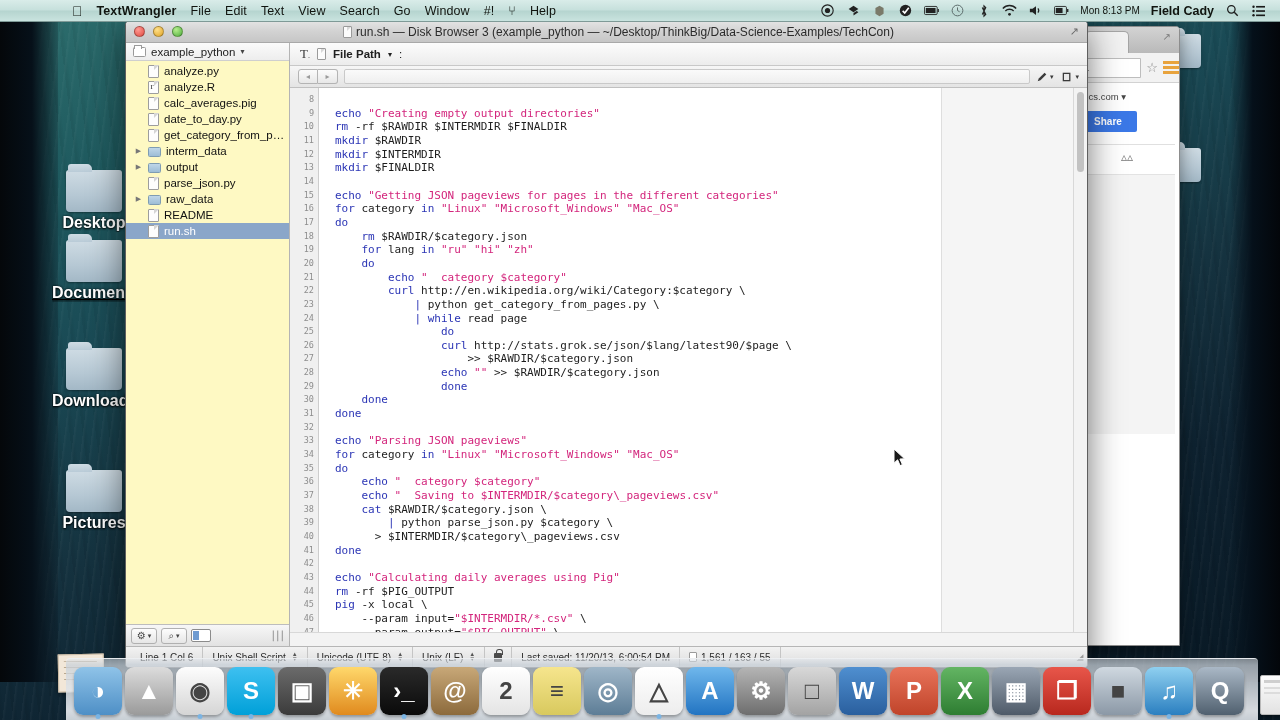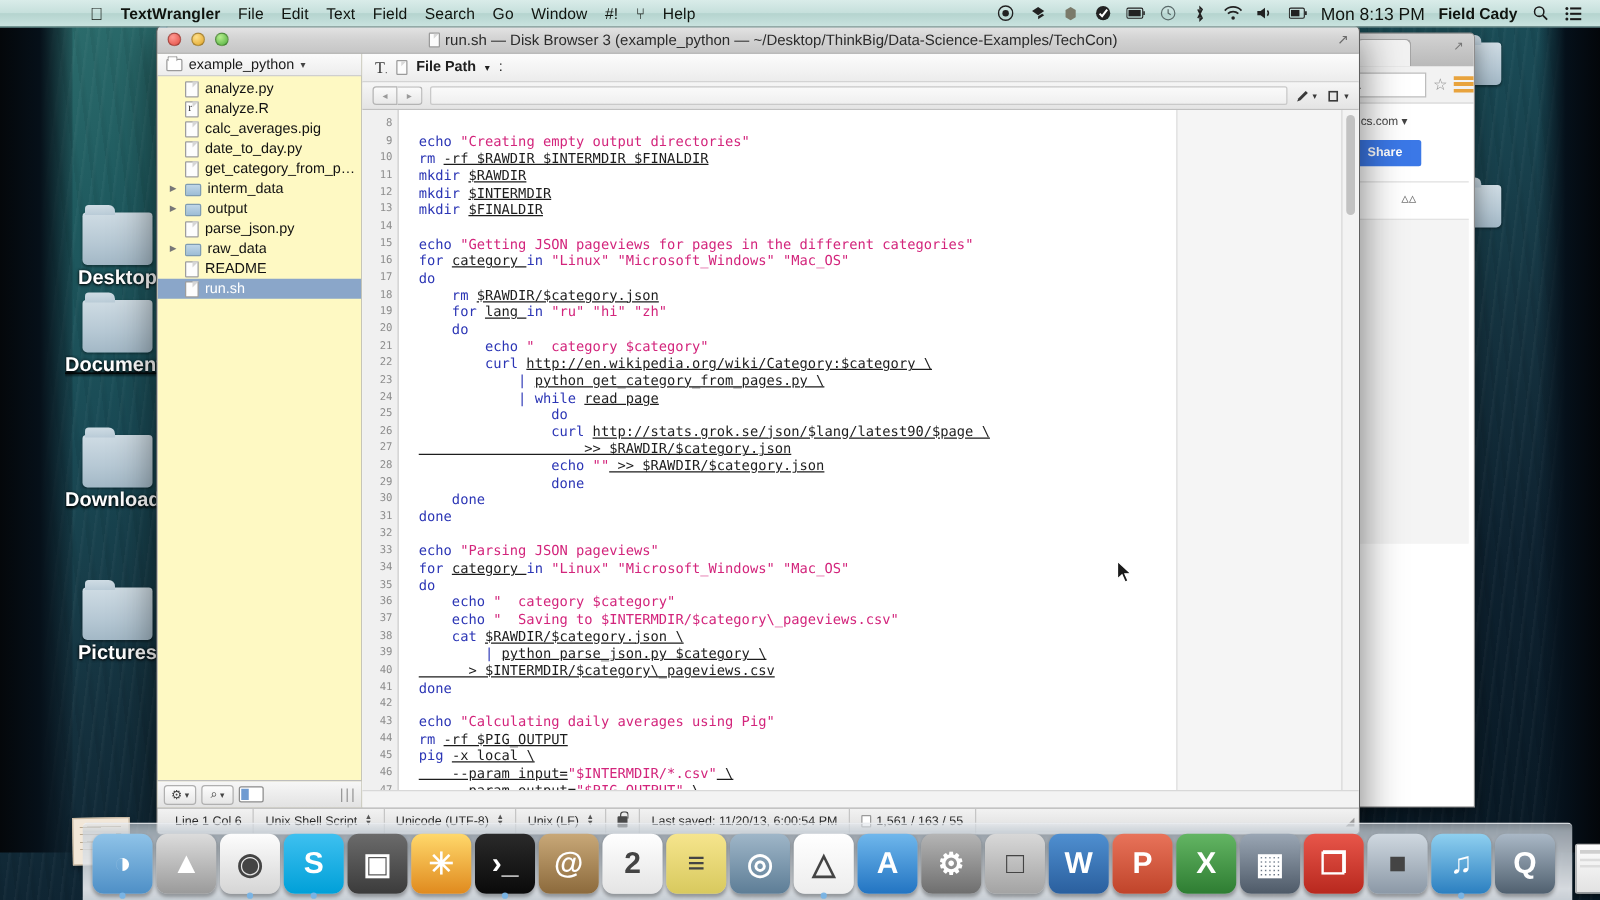--- a/index.html
+++ b/index.html
@@ -41,21 +41,21 @@
     display:flex; align-items:center;
     font-size:12.5px; color:#10140f;
     z-index:60;
   }
   .mb-left { display:flex; align-items:center; padding-left:72px; gap:14px; }
   .mb-item { white-space:nowrap; letter-spacing:.1px; }
   .mb-app { font-weight:bold; }
   .mb-apple { font-size:14px; margin-right:0px; }
   .mb-right { margin-left:auto; display:flex; align-items:center; gap:11px; padding-right:14px; }
   .mb-right .mi { display:inline-flex; align-items:center; justify-content:center; width:15px; height:15px; }
-  .mb-clock { font-size:14px; }
+  .mb-clock { font-size:10px; }
   .mb-user { font-weight:bold; font-size:12.5px; }
 
   
   .desk-icon {
     position:absolute; width:84px; text-align:center; z-index:5;
   }
   .folder-shape {
     width:56px; height:42px; margin:0 auto;
     background:linear-gradient(180deg,#cfdce4 0%, #b6c8d4 60%, #a3b8c6 100%);
     border-radius:3px 3px 4px 4px;
@@ -230,21 +230,21 @@
   }
   #gutter div{ height:13.67px; line-height:13.67px; }
   #codearea{
     flex:1; padding:5px 0 0 16px; overflow:hidden; position:relative;
     font-family:"DejaVu Sans Mono", monospace; font-size:11px; line-height:13.67px;
     color:#1d1d1d; white-space:pre;
   }
   #codearea .ln{ height:13.67px; }
   .k{ color:#2b35b5; }          
   .s{ color:#d3257c; }          
-  .p{ color:#1d1d1d;text-decoration:underline; }          
+  .p{ color:#1d1d1d; }          
   #code-rightmargin{
     position:absolute; top:0; bottom:0; right:0; width:146px;
     background:#f5f5f5; border-left:1px solid #dedede;
   }
   #ed-vscroll{
     position:absolute; right:0; top:0; bottom:0; width:14px;
     background:#f3f3f3; border-left:1px solid #d8d8d8;
   }
   #ed-vscroll .thumb{
     position:absolute; left:3px; right:3px; top:4px; height:80px;
@@ -364,21 +364,21 @@
   </div>
 </div>
 
 <div id="menubar">
   <div class="mb-left">
     <span class="mb-apple"></span>
     <span class="mb-item mb-app">TextWrangler</span>
     <span class="mb-item">File</span>
     <span class="mb-item">Edit</span>
     <span class="mb-item">Text</span>
-    <span class="mb-item">Field</span>
+    <span class="mb-item">View</span>
     <span class="mb-item">Search</span>
     <span class="mb-item">Go</span>
     <span class="mb-item">Window</span>
     <span class="mb-item">#!</span>
     <span class="mb-item">⑂</span>
     <span class="mb-item">Help</span>
   </div>
   <div class="mb-right">
     <span class="mi">
       <svg width="13" height="13" viewBox="0 0 16 16">

